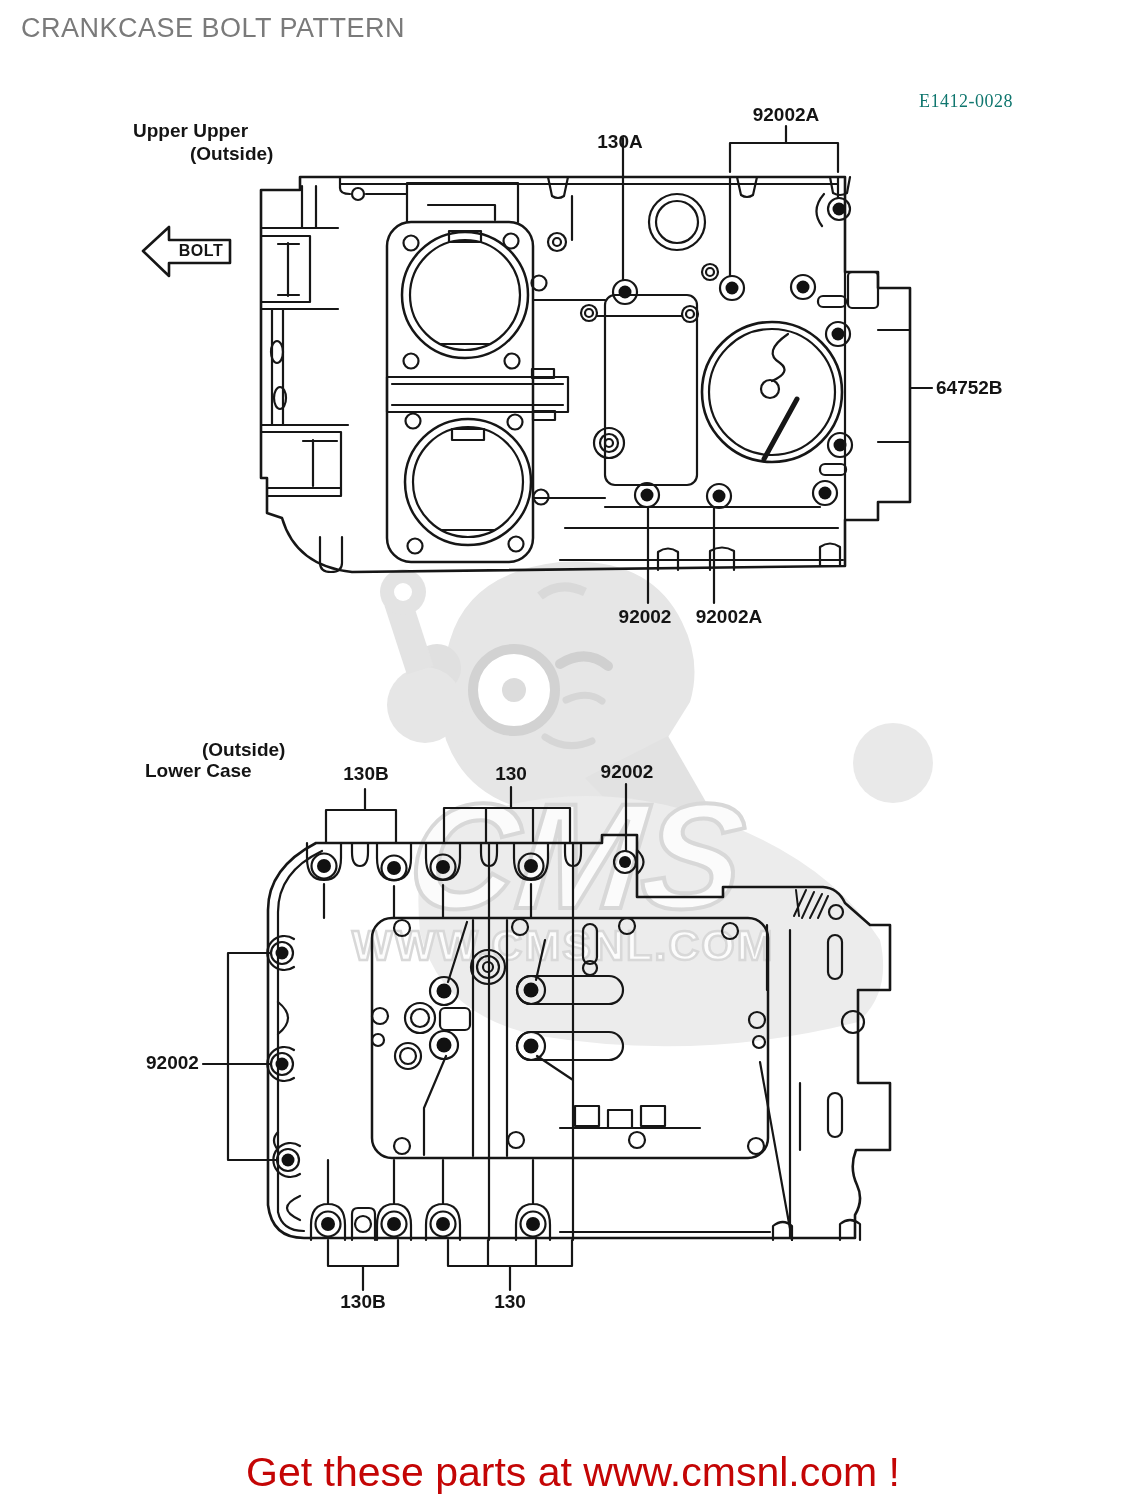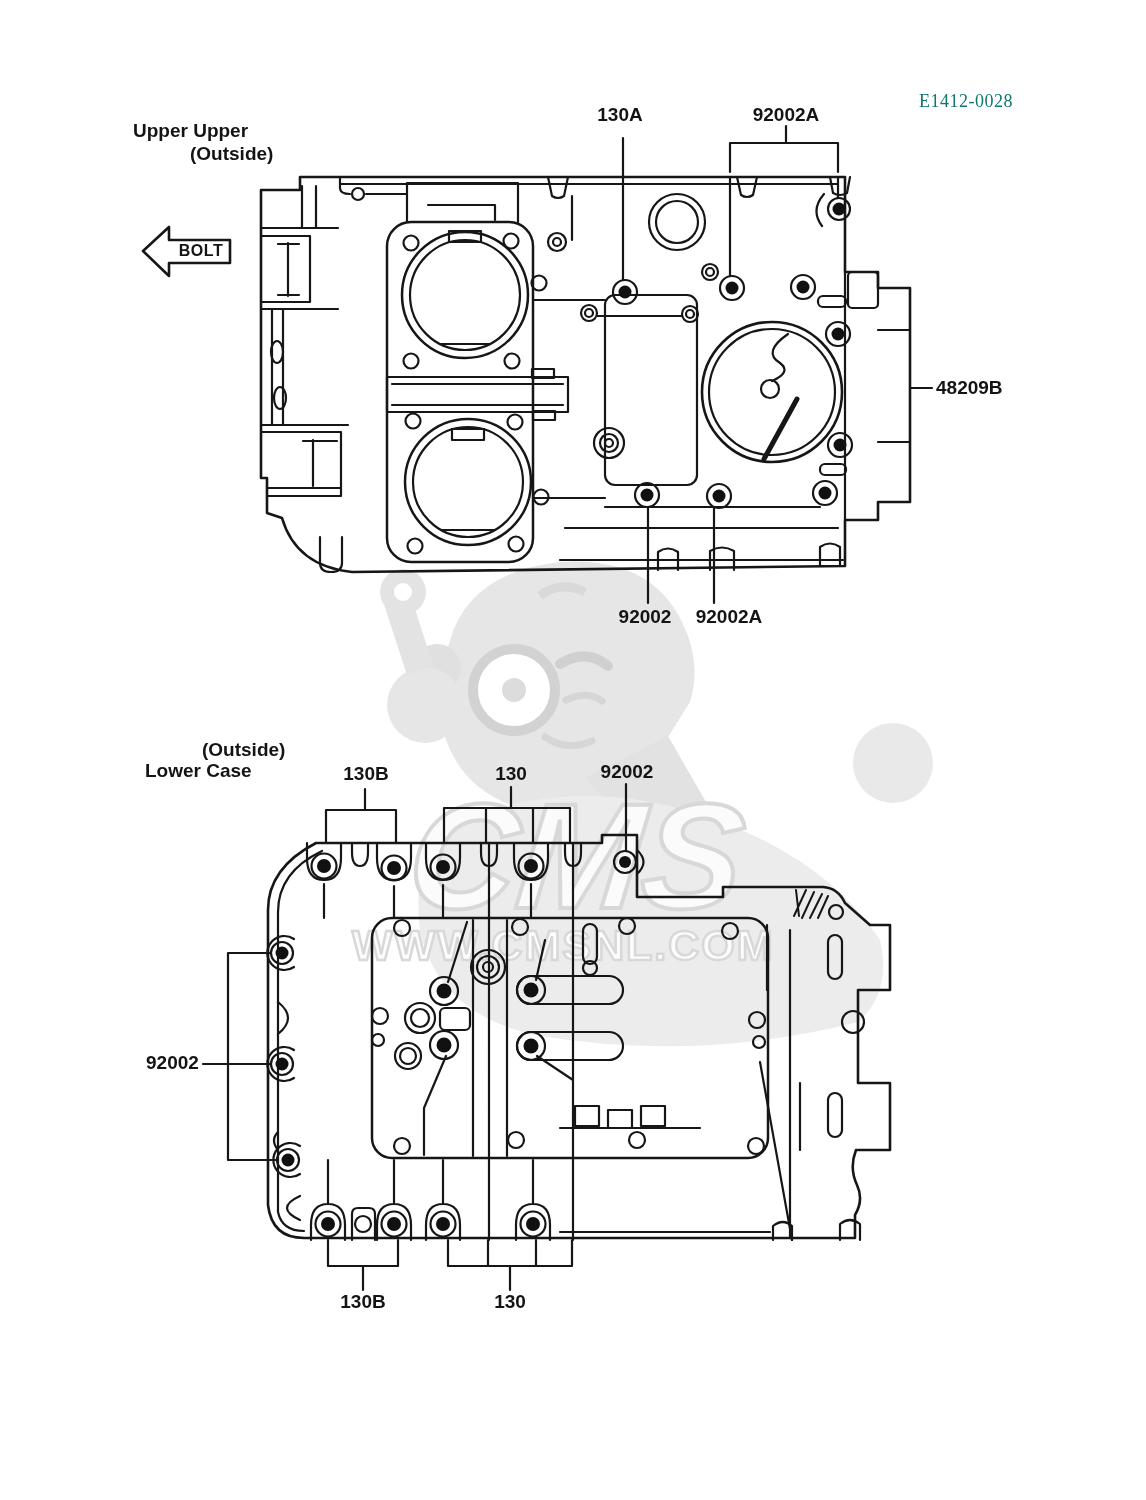--- a/index.html
+++ b/index.html
@@ -345,34 +345,36 @@
                M626 784 V850
                M489 843 V1240 M573 843 V1240
                M467 922 L448 982 M545 940 L536 980 M537 1056 L573 1080 M446 1056 L424 1108 V1155
                M328 1240 V1266 H398 V1240 M363 1266 V1290
                M448 1240 V1266 H572 V1240 M488 1240 V1266 M536 1240 V1266 M510 1266 V1290
                M228 953 H271 M228 1160 H277 M228 953 V1160 M203 1064 H271"></path>
     </g>
   </svg>
 
   <div class="layer labels">
+    <div class="page-title">CRANKCASE BOLT PATTERN</div>
 
     <div class="lbl" style="left:133px;top:121px;">Upper Upper</div>
     <div class="lbl" style="left:190px;top:144px;">(Outside)</div>
     <div class="front-label">BOLT</div>
-    <div class="lbl ctr" style="left:620px;top:105px;">130A</div>
+    <div class="lbl ctr" style="left:620px;top:132px;">130A</div>
     <div class="lbl ctr" style="left:786px;top:105px;">92002A</div>
     <div class="serif-num" style="left:919px;top:92px;">E1412-0028</div>
-    <div class="lbl" style="left:936px;top:378px;">48209B</div>
+    <div class="lbl" style="left:936px;top:378px;">64752B</div>
     <div class="lbl ctr" style="left:645px;top:607px;">92002</div>
     <div class="lbl ctr" style="left:729px;top:607px;">92002A</div>
 
     <div class="lbl" style="left:145px;top:717px;margin-top:44px;">Lower Case</div>
     <div class="lbl" style="left:202px;top:740px;">(Outside)</div>
     <div class="lbl ctr" style="left:366px;top:764px;">130B</div>
     <div class="lbl ctr" style="left:511px;top:764px;">130</div>
     <div class="lbl ctr" style="left:627px;top:762px;">92002</div>
     <div class="lbl" style="left:146px;top:1053px;">92002</div>
     <div class="lbl ctr" style="left:363px;top:1292px;">130B</div>
     <div class="lbl ctr" style="left:510px;top:1292px;">130</div>
   </div>
 
+  <div class="footer">Get these parts at www.cmsnl.com !</div>
 </div>
 
 </body></html>

